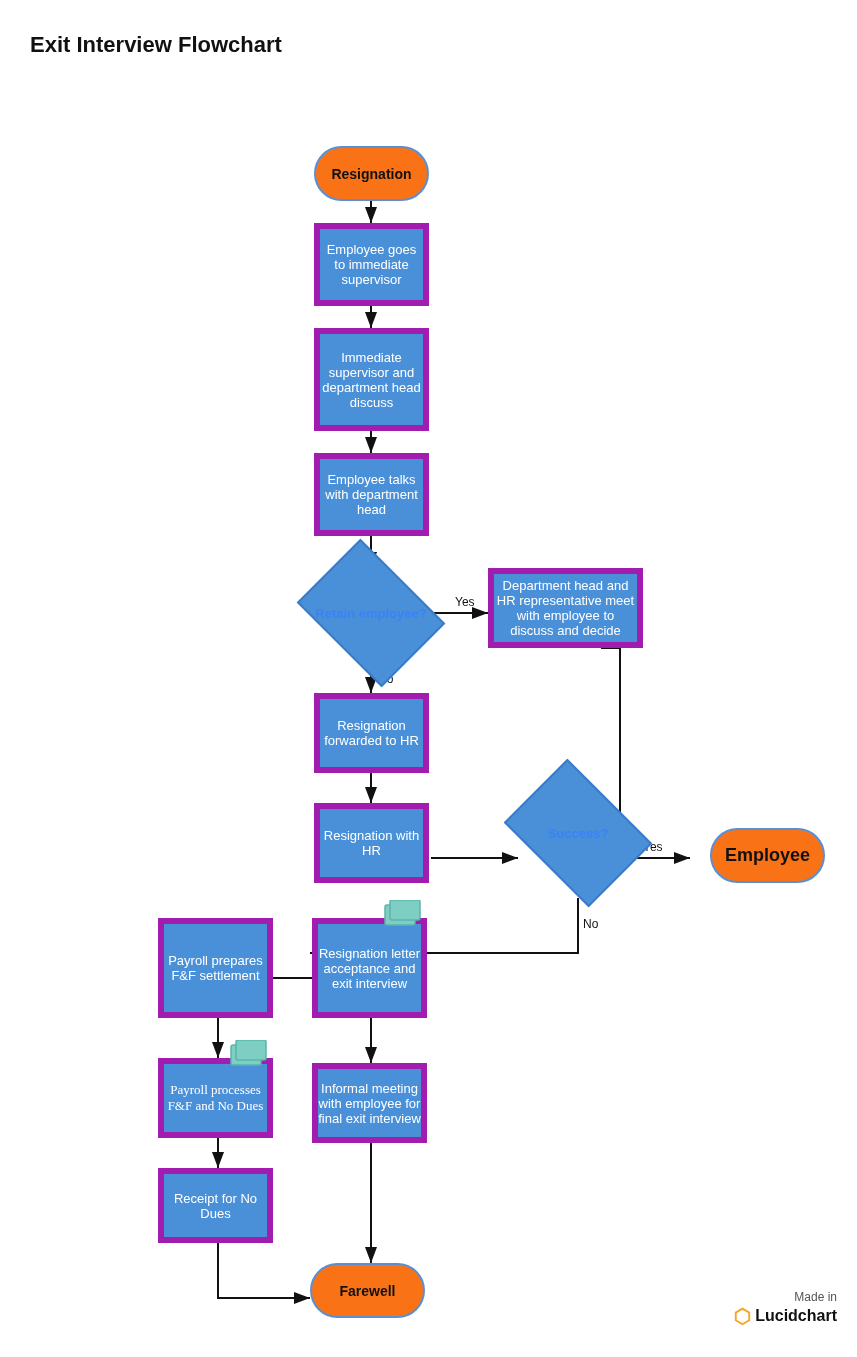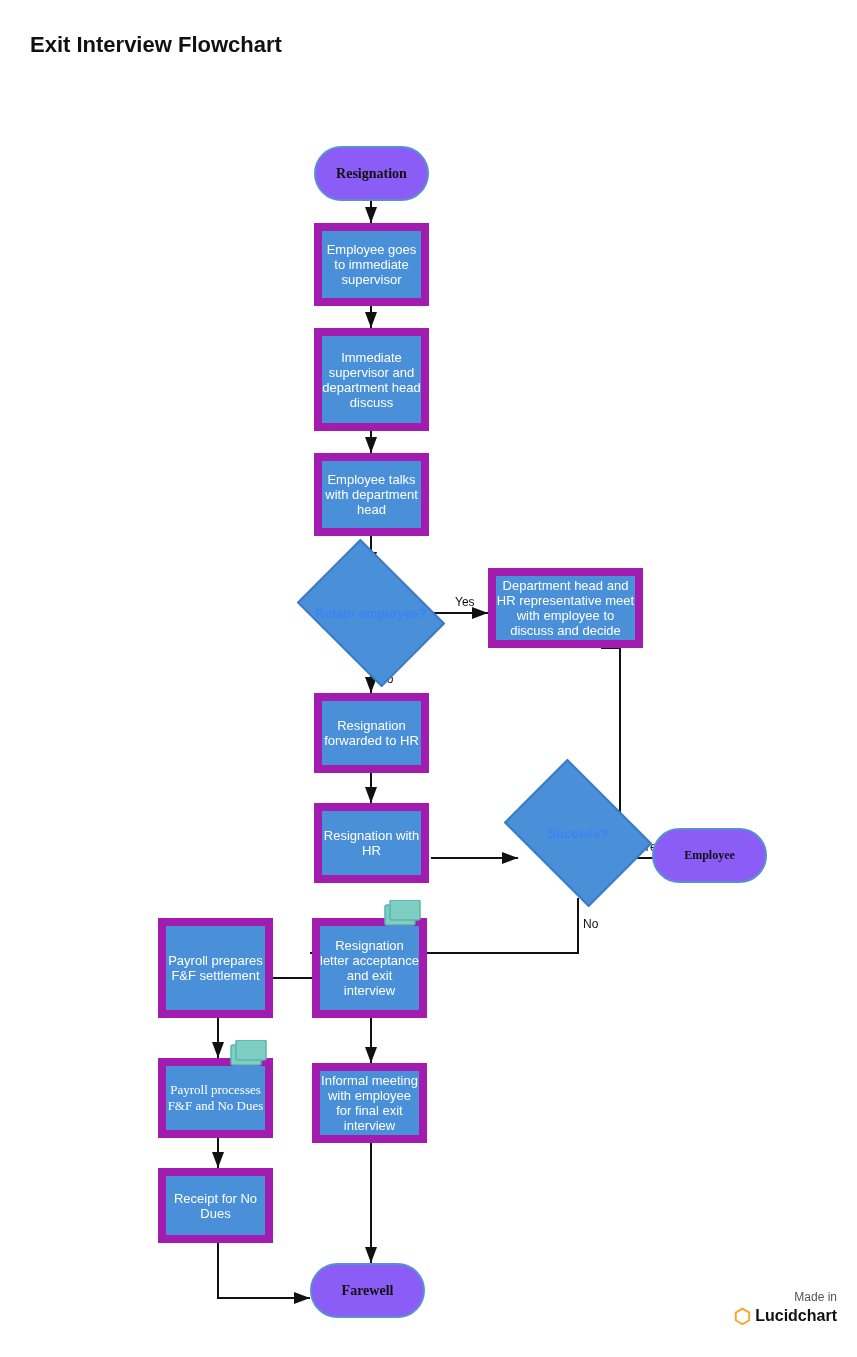--- a/index.html
+++ b/index.html
@@ -28,27 +28,26 @@
       display: flex;
       align-items: center;
       justify-content: center;
       text-align: center;
       font-size: 13px;
       font-weight: 500;
       color: #111;
     }
     .rounded-rect {
       border-radius: 30px;
-      background: #8b5cf6;
+      background: #f97316;
       border: 2px solid #5a8fd4;
-      font-family: Liberation Serif, serif;
     }
     .rect {
       background: #4a90d9;
-      border: 8px solid #a21caf;
+      border: 6px solid #a21caf;
       color: #fff;
     }
     .diamond-wrap {
       position: absolute;
       display: flex;
       align-items: center;
       justify-content: center;
     }
     .diamond {
       width: 100%;
@@ -173,21 +172,21 @@
 
   <div class="shape rect" style="left:314px; top:635px; width:115px; height:80px;">Resignation forwarded to HR</div>
 
   <div class="shape rect" style="left:314px; top:745px; width:115px; height:80px;">Resignation with HR</div>
 
   <div class="diamond-wrap" style="left:518px; top:730px; width:120px; height:90px;">
     <div class="diamond"></div>
     <div class="diamond-text">Success?</div>
   </div>
 
-  <div class="shape rounded-rect" style="left:652px; top:770px; width:115px; height:55px; font-weight:bold; font-size:12px;">Employee</div>
+  <div class="shape rounded-rect" style="left:710px; top:770px; width:115px; height:55px; font-weight:bold; font-size:18px;">Employee</div>
 
   <div style="position:absolute; left:312px; top:860px; width:120px; height:100px;text-decoration:underline;">
 
     <div style="position:absolute; top:-18px; left:68px; z-index:3;">
       <svg width="45" height="30" viewBox="0 0 45 30">
         <rect x="5" y="5" width="30" height="20" rx="2" fill="#7ecec4" stroke="#5ab5ab" stroke-width="1.5"></rect>
         <rect x="10" y="0" width="30" height="20" rx="2" fill="#7ecec4" stroke="#5ab5ab" stroke-width="1.5"></rect>
       </svg>
     </div>
     <div class="shape rect" style="position:absolute; left:0; top:0; width:115px; height:100px;">Resignation letter acceptance and exit interview</div>

